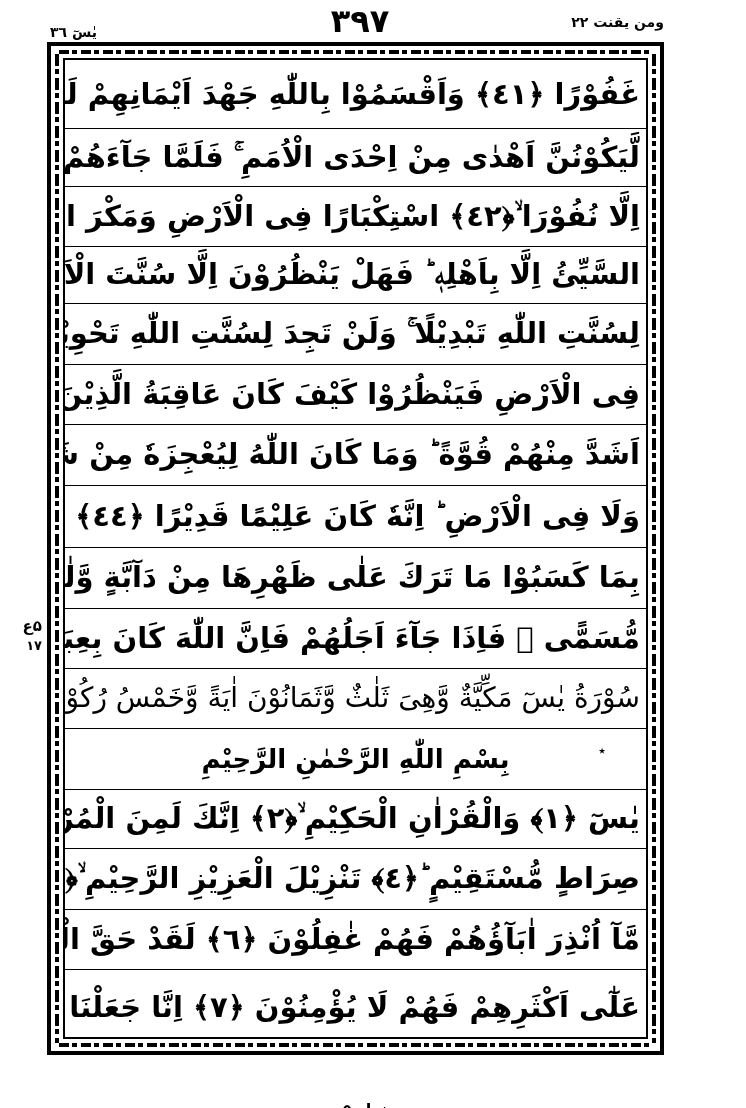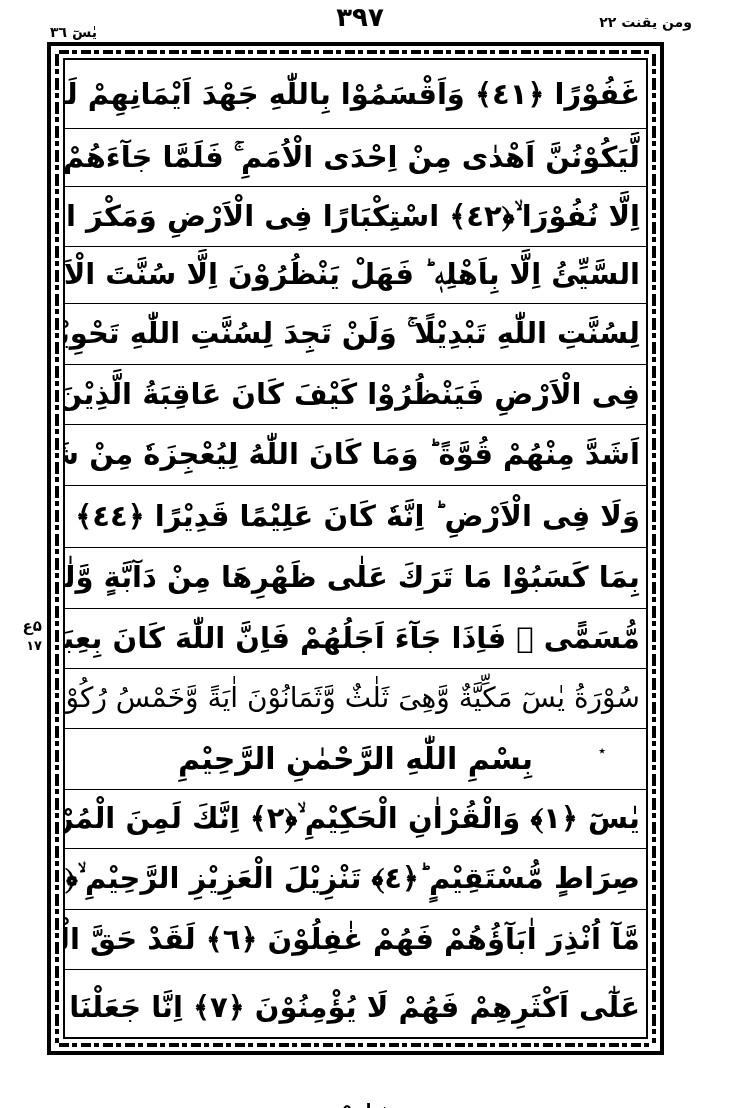--- a/index.html
+++ b/index.html
@@ -1,21 +1,21 @@
 <!DOCTYPE html>
 <html><head>
 <meta charset="utf-8">
 <style>
   html, body { margin:0; padding:0; background:#ffffff; }
   body { width:746px; height:1108px; position:relative; overflow:hidden;
          font-family:"DejaVu Sans", sans-serif; color:#000; }
 
   .hdr { position:absolute; top:8px; font-family:"DejaVu Sans", sans-serif; color:#000; direction:rtl; white-space:nowrap; }
-  .hdr-right { left:574px; width:90px; text-align:right; font-size:14px; top:14px; font-weight:bold;margin-left:28px; }
-  .hdr-center { left:300px; width:120px; text-align:center; font-size:26px; font-weight:bold; top:2px; letter-spacing:1px; }
+  .hdr-right { left:574px; width:90px; text-align:right; font-size:14px; top:14px; font-weight:bold; }
+  .hdr-center { left:300px; width:120px; text-align:center; font-size:32px; font-weight:bold; top:2px; letter-spacing:1px; }
   .hdr-left { left:50px; width:60px; text-align:left; font-size:14px; top:24px; font-weight:bold; }
 
   .frame { position:absolute; left:47px; top:42px; width:617px; height:1013px;
            border:4px solid #000; box-sizing:border-box; }
   .band { position:absolute; left:0; top:0; right:0; bottom:0; }
   .band-top, .band-bottom { position:absolute; left:0; right:0; height:12px; }
   .band-top { top:0; } .band-bottom { bottom:0; }
   .band-left, .band-right { position:absolute; top:0; bottom:0; width:12px; }
   .band-left { left:0; } .band-right { right:0; }
   .orn-h { position:absolute; left:8px; right:8px; top:4px; height:4px;
@@ -27,21 +27,21 @@
            border:2px solid #000; box-sizing:border-box; }
 
   .row { position:absolute; left:0; right:0; border-bottom:1.5px solid #000;
          display:flex; align-items:center; justify-content:center; overflow:hidden; }
   .row:last-child { border-bottom:none; }
   .ar { direction:rtl; unicode-bidi:embed; white-space:nowrap; font-family:"DejaVu Sans", sans-serif;
         font-weight:bold; font-size:29px; line-height:1; letter-spacing:0; color:#000;
         width:100%; text-align:justify; text-align-last:justify; padding:0 6px; box-sizing:border-box; }
   .ar.center { text-align:center; text-align-last:center; }
   .ar.title { font-size:28px; font-weight:normal; }
-  .ar.bism { font-size:30px; }
+  .ar.bism { font-size:26px; }
 
   .margin-note { position:absolute; left:16px; top:618px; width:26px; 
                  font-size:15px; font-weight:bold; line-height:1.1; direction:rtl; }
   .margin-note .num { display:block; font-size:13px; margin-top:4px; }
 
   .asterisk { position:absolute; font-size:14px; font-weight:bold; }
 
   .footer { position:absolute; left:320px; width:100px; top:1060px; text-align:center;
             font-size:16px; font-weight:bold; direction:rtl;margin-top:40px; }
 </style>

